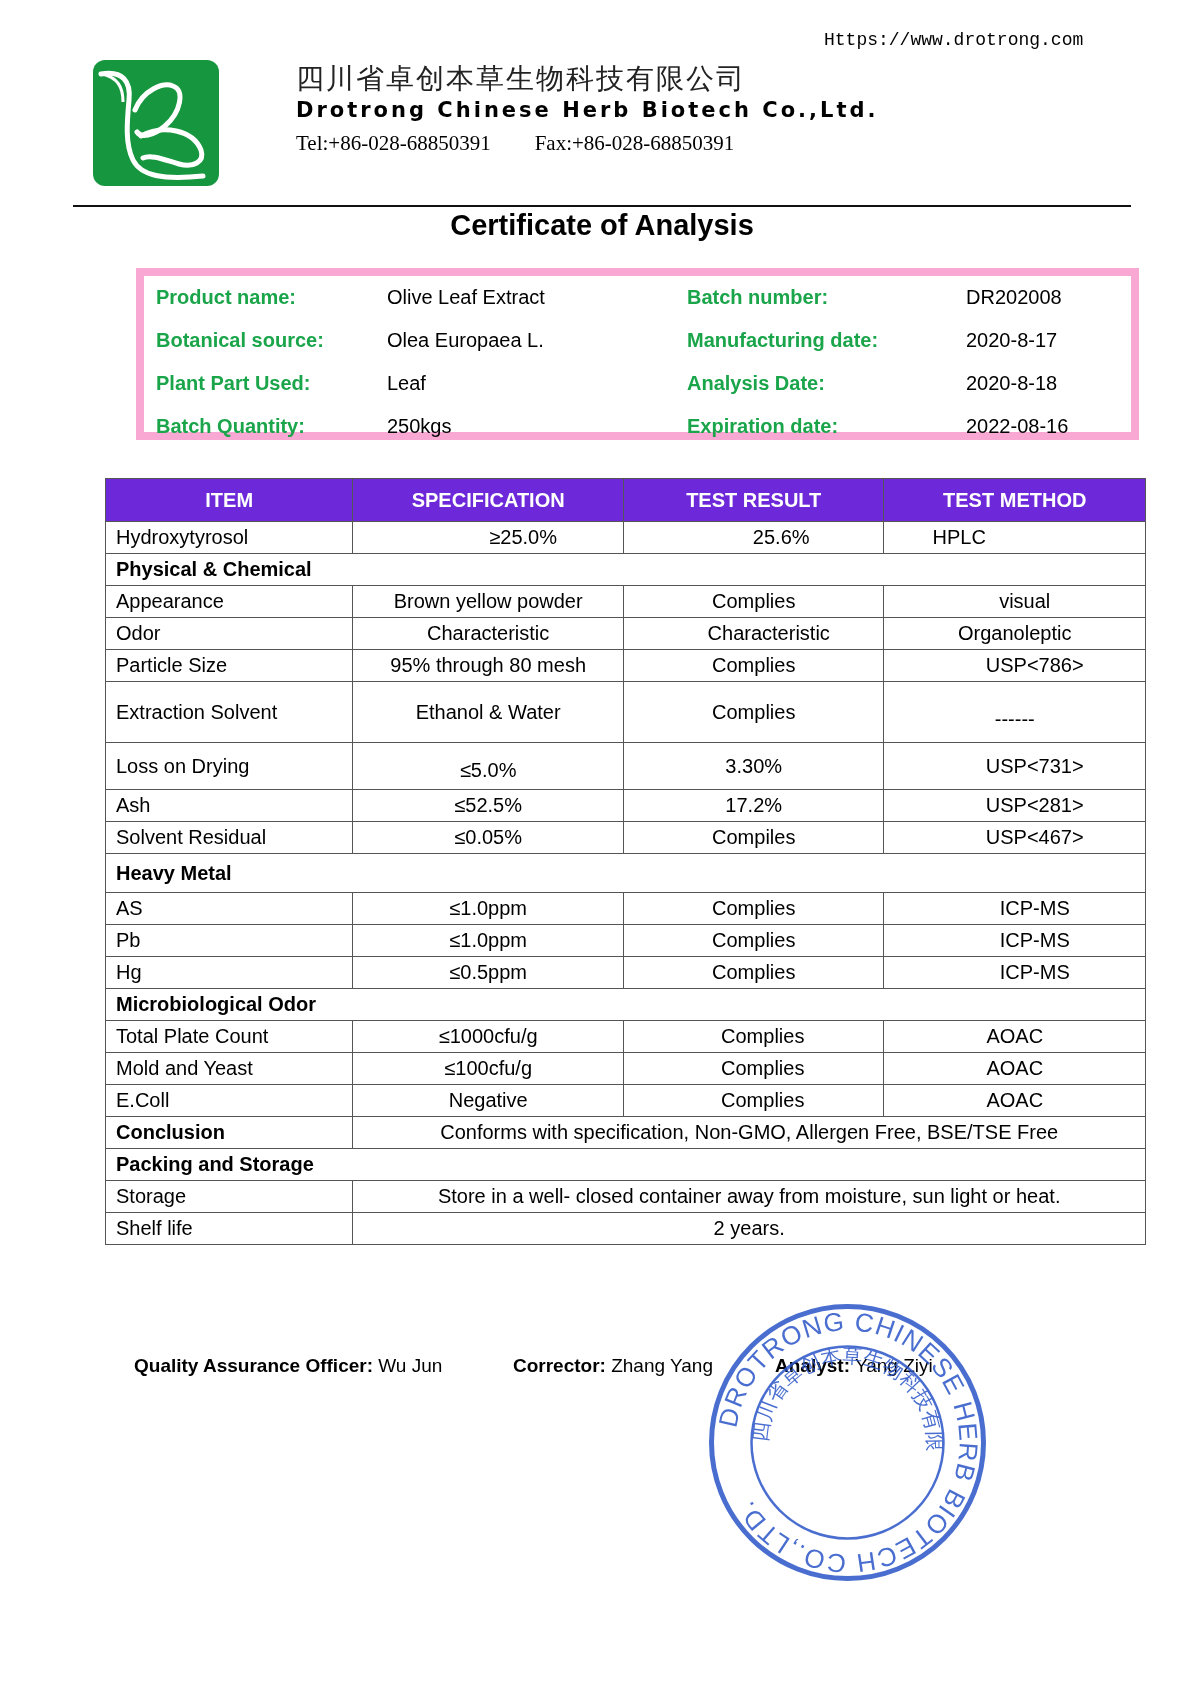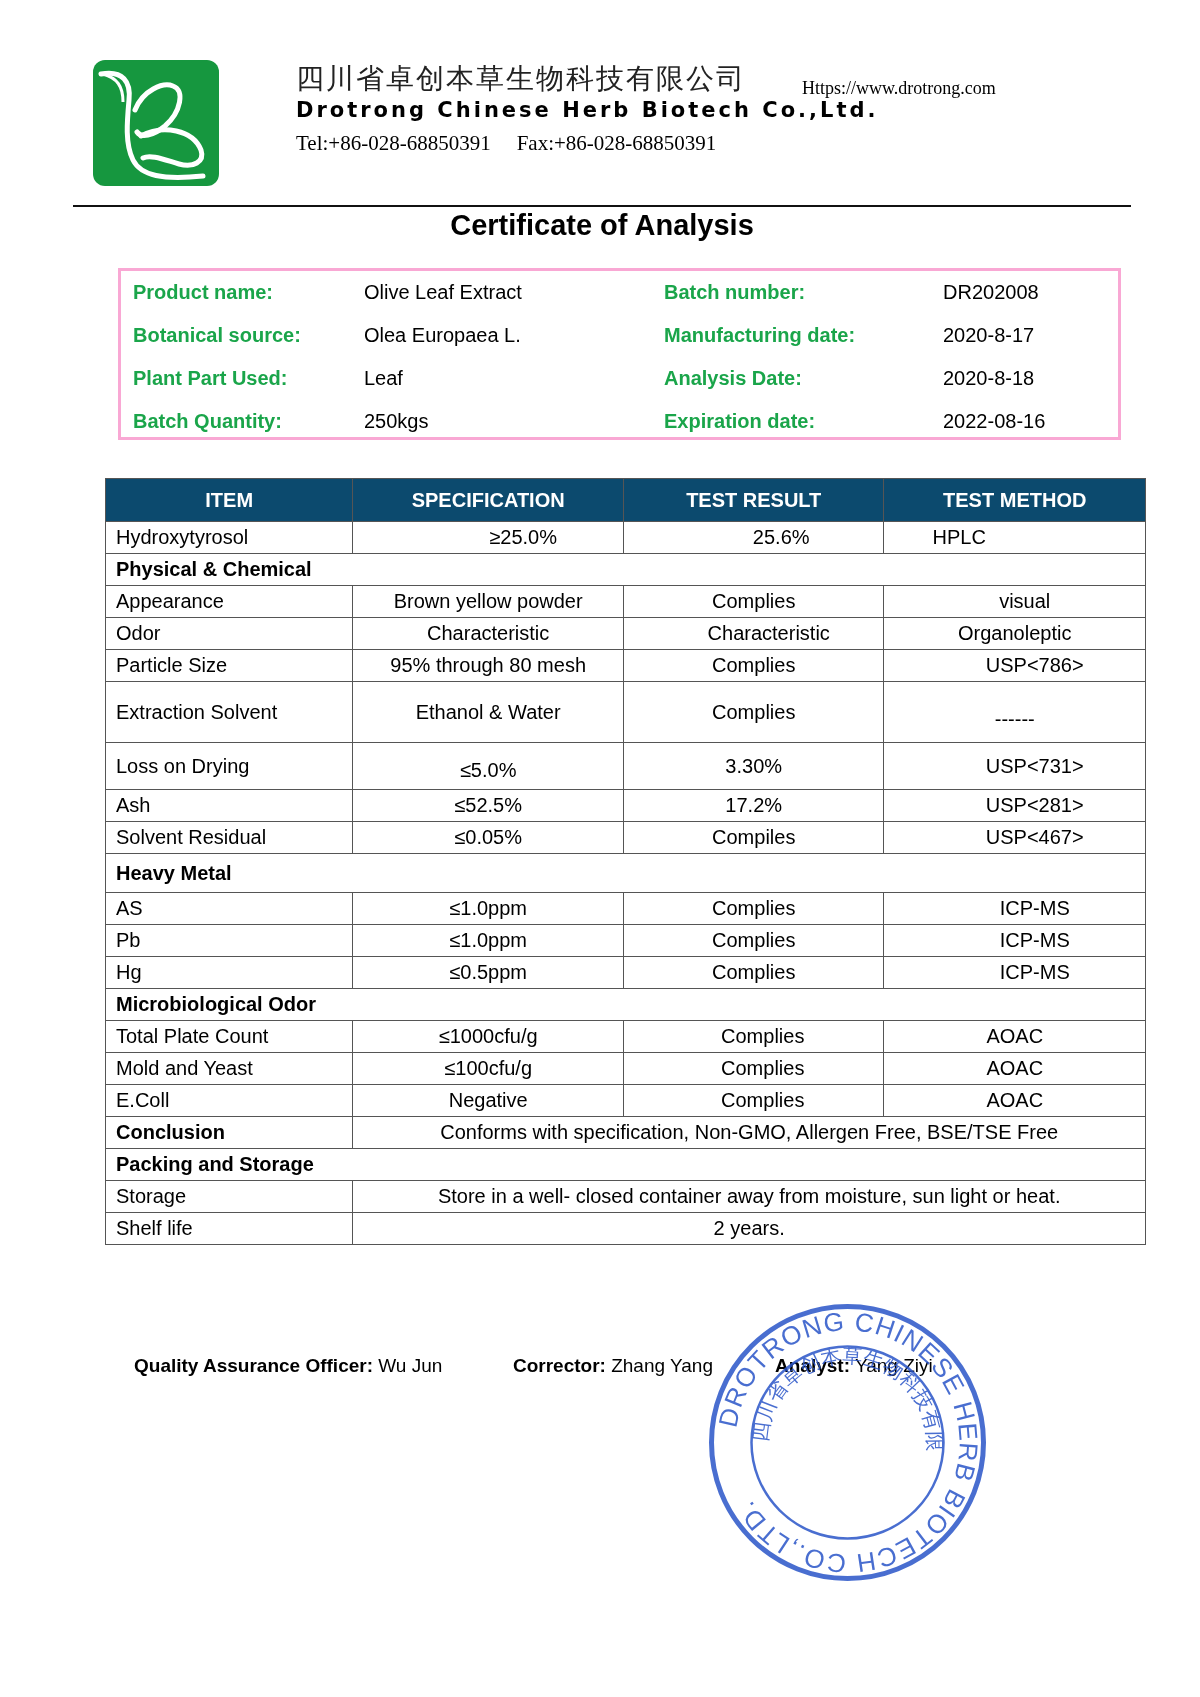--- a/index.html
+++ b/index.html
@@ -1,33 +1,33 @@
 <!DOCTYPE html>
 <html><head>
 <meta charset="utf-8">
 <style>
   html, body { margin:0; padding:0; background:#ffffff; }
   body { width:1200px; height:1697px; position:relative; overflow:hidden; font-family:"Liberation Sans", sans-serif; color:#000; }
   .abs { position:absolute; }
-  .website { left:802px; top:30px; font-family:Liberation Serif, serif; font-size:18px;margin-top:48px; }
+  .website { left:824px; top:30px; font-family:Liberation Mono, monospace; font-size:18px; }
   .logo { left:93px; top:60px; width:126px; height:126px; }
   .cn-name { left:296px; top:60px; font-size:28px; letter-spacing:2px; font-family:"DejaVu Sans", sans-serif; font-weight:300; color:#222; }
   .en-name { left:296px; top:98px; font-size:21px; font-weight:bold; letter-spacing:3px; font-family:"DejaVu Sans", sans-serif; }
   .contact { left:296px; top:131px; font-family:"Liberation Serif", serif; font-size:21px; }
-  .contact span + span { margin-left:26px; }
+  .contact span + span { margin-left:44px; }
   .hr { left:73px; top:205px; width:1058px; height:2px; background:#111; }
   .title { left:0; width:1204px; top:209px; text-align:center; font-size:29px; font-weight:bold; }
-  .info-box { left:118px; top:268px; width:1003px; height:172px; border:3px solid #f9a8d4; box-sizing:border-box; }
+  .info-box { left:136px; top:268px; width:1003px; height:172px; border:8px solid #f9a8d4; box-sizing:border-box; }
   .info-row { position:absolute; left:0; width:100%; height:43px; font-size:20px; }
   .info-row .lbl { position:absolute; color:#1aa54a; font-weight:bold; }
   .info-row .val { position:absolute; }
   .c1 { left:12px; } .c2 { left:243px; } .c3 { left:543px; } .c4 { left:822px; }
 
   table.coa { position:absolute; left:105px; top:478px; width:1041px; border-collapse:collapse; font-size:20px; }
-  table.coa th { background:#0c4a6e; color:#fff; font-weight:bold; height:40px; border:1px solid #555; font-size:20px; text-align:center; }
+  table.coa th { background:#6d28d9; color:#fff; font-weight:bold; height:40px; border:1px solid #555; font-size:20px; text-align:center; }
   table.coa td { border:1px solid #555; height:31px; padding:0 0 0 10px; }
   table.coa td.center { text-align:center; padding:0;margin-top:12px; }
   table.coa td.sect { font-weight:bold; }
   table.coa tr.tall td { height:46px; }
   table.coa tr.mid td { height:38px; }
   .col1 { width:245px; } .col2 { width:268px; } .col3 { width:258px; } .col4 { width:259px; }
 
   .sig { top:1355px; font-size:19px; }
   .sig b { font-weight:bold; }
   .stamp { left:705px; top:1300px; width:285px; height:285px; opacity:0.85; }

